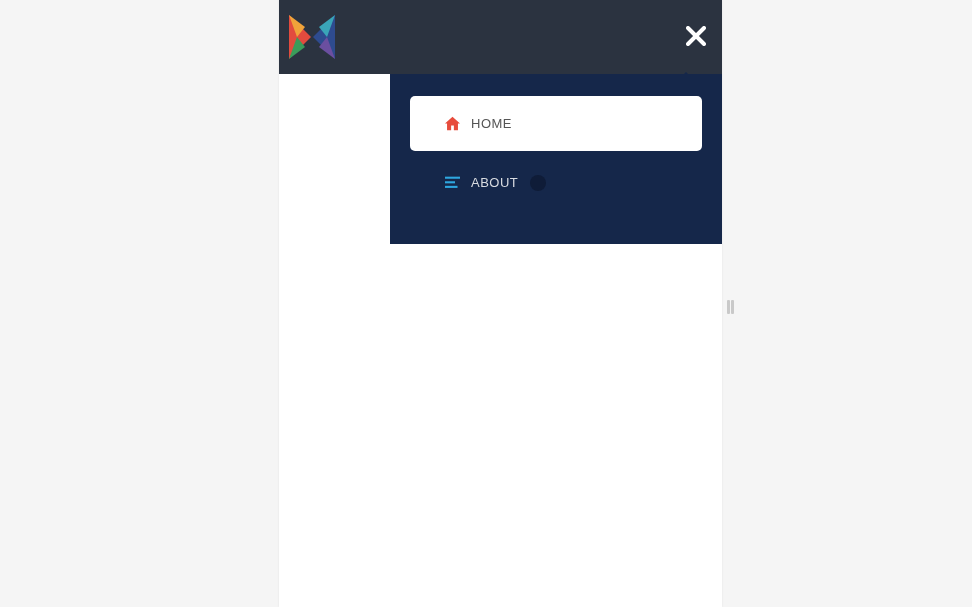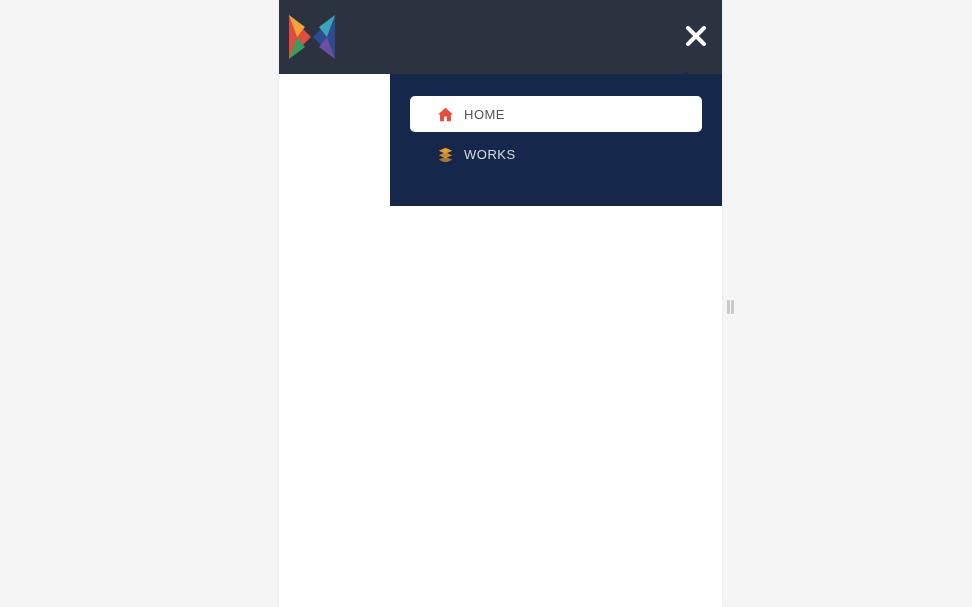--- a/index.html
+++ b/index.html
@@ -63,23 +63,23 @@
       position: absolute;
       left: 111px;
       top: 74px;
       width: 332px;
       background: #15274a;
       padding: 22px 20px 30px 20px;
     }
     .nav-item {
       display: flex;
       align-items: center;
-      height: 36px;
+      height: 55px;
       border-radius: 5px;
-      padding: 0 24px;
+      padding: 0 31px;
       margin-bottom: 4px;
       cursor: pointer;
       font-size: 13px;
       letter-spacing: 0.5px;
       color: #d8dbe0;
     }
     .nav-item.active {
       background: #ffffff;
       color: #555;
     }
@@ -157,30 +157,31 @@
 
     <div class="nav-item active">
       <span class="icon-slot">
         <svg width="17" height="15" viewBox="0 0 24 22" class="c-red">
           <path d="M12 1 L23 11 H20 V21 H14 V14 H10 V21 H4 V11 H1 Z"></path>
         </svg>
       </span>
       <span class="label">HOME</span>
     </div>
 
-
     <div class="nav-item">
       <span class="icon-slot">
-        <svg width="15" height="15" viewBox="0 0 20 20" class="c-orange">
-          <polygon points="10,1 19,5 10,9 1,5"></polygon>
-          <polygon points="10,7 19,11 10,15 1,11" opacity="0.85"></polygon>
-          <polygon points="10,13 19,17 10,21 1,17" opacity="0.7"></polygon>
+        <svg width="15" height="13" viewBox="0 0 18 14" class="c-blue">
+          <rect x="0" y="0" width="18" height="2.5"></rect>
+          <rect x="0" y="5.5" width="12" height="2.5"></rect>
+          <rect x="0" y="11" width="15" height="2.5"></rect>
         </svg>
       </span>
-      <span class="label">WORKS</span>
+      <span class="label">ABOUT</span>
+      <span class="badge-dot"></span>
     </div>
+
 
 
 
   </div>
 
   <div class="scroll-indicator"></div>
 </div>
 
 </body></html>

